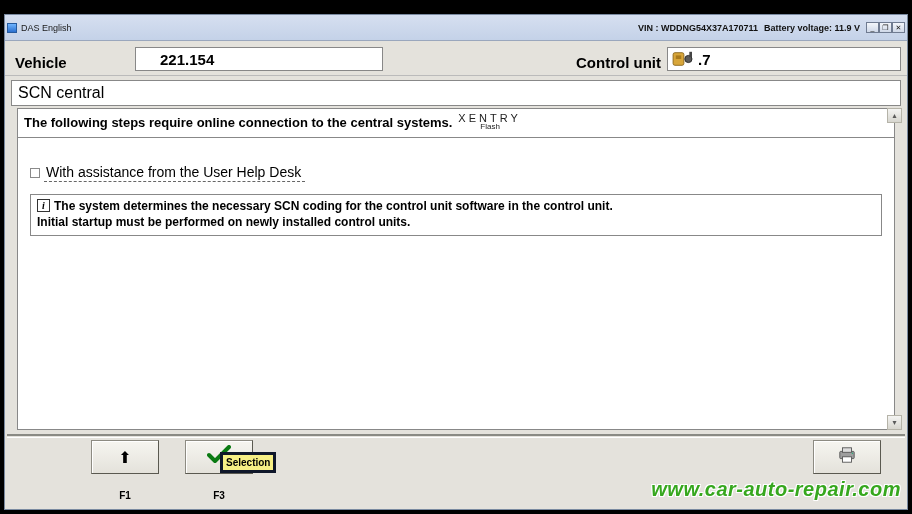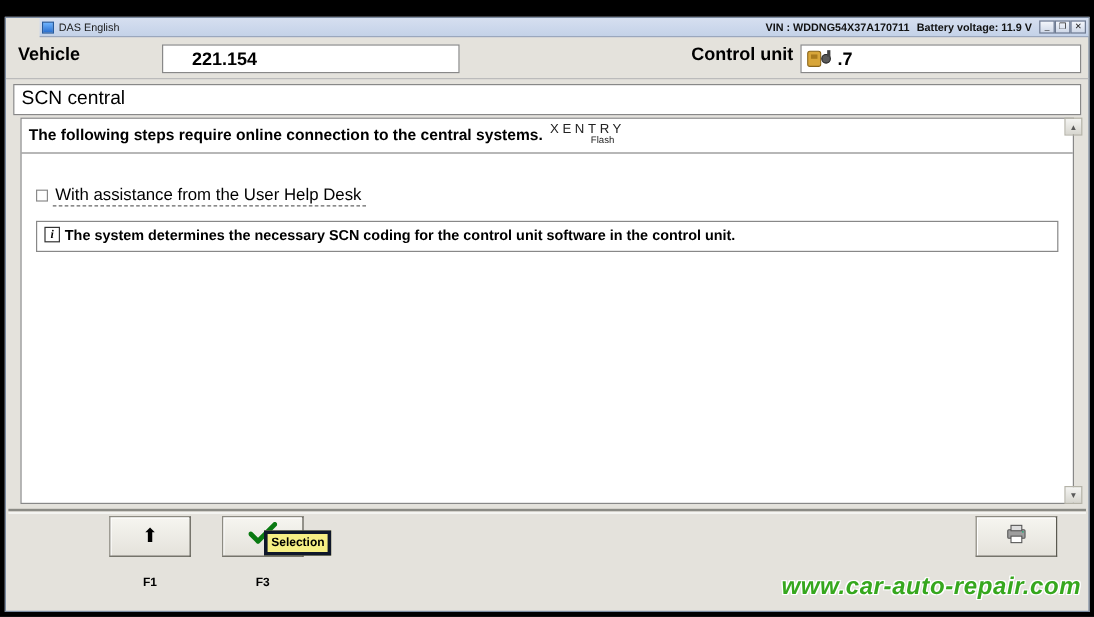--- a/index.html
+++ b/index.html
@@ -21,30 +21,29 @@
     position:absolute;
     top:14px;
     left:4px;
     width:904px;
     height:496px;
     background:#e4e2dc;
     border:1px solid #7a8aa0;
   }
   
   .titlebar {
-    height:16px;
+    height:26px;
     background:linear-gradient(#d6dff0,#c4d2e8);
     border-bottom:1px solid #9aa7bd;
     display:flex;
     align-items:center;
     font-size:9px;
     color:#1a1a1a;
     padding:0 2px;
     justify-content:space-between;
-    margin-left:28px;
   }
   .titlebar-left { display:flex; align-items:center; gap:4px; }
   .app-icon {
     width:10px; height:10px;
     background:linear-gradient(#6fb4ff,#2a6fcf);
     border:1px solid #255a9e;
   }
   .titlebar-right { display:flex; align-items:center; gap:6px;justify-content:flex-end; }
   .vin-text { font-size:9px; font-weight:bold; color:#111; }
   .battery-text { font-size:9px; font-weight:bold; color:#111; }
@@ -55,21 +54,21 @@
     background:linear-gradient(#f3f6fb,#cfd8e8);
     font-size:7px;
     line-height:9px;
     text-align:center;
     color:#222;
     cursor:default;
   }
   
   .header-row {
     display:flex;
-    align-items:flex-start;
+    align-items:flex-end;
     padding:6px 6px 4px 6px;
     border-bottom:1px solid #bbb;
     gap:0;
   }
   .lbl-vehicle {
     font-size:15px;
     font-weight:bold;
     width:124px;
     padding-left:4px;
   }
@@ -142,21 +141,21 @@
   .xentry-top {
     font-size:11px;
     letter-spacing:3px;
     font-weight:400;
     color:#222;
     font-family: "Arial Narrow", Arial, sans-serif;
   }
   .xentry-sub {
     font-size:8px;
     color:#222;
-    margin-left:34px;
+    margin-left:22px;
     margin-top:-1px;
   }
   .inner-pad { padding:8px 8px; }
   .chk-row {
     display:flex; align-items:center; gap:4px;
     margin: 18px 0 12px 4px;
   }
   .chk-box {
     width:10px; height:10px;
     border:1px solid #8a8a8a;
@@ -329,20 +328,21 @@
           <div class="chk-row">
             <div class="chk-box"></div>
             <span class="chk-label">With assistance from the User Help Desk</span>
           </div>
 
           <div class="info-box">
             <div class="info-line1">
               <span class="info-i">i</span>
               <span>The system determines the necessary SCN coding for the control unit software in the control unit.</span>
             </div>
+            <div class="info-line2">Initial startup must be performed on newly installed control units.</div>
           </div>
         </div>
       </div>
       <div class="content-scroll">
         <div class="scroll-up">▴</div>
         <div class="scroll-down">▾</div>
       </div>
     </div>
 
     <div class="separator"></div>

